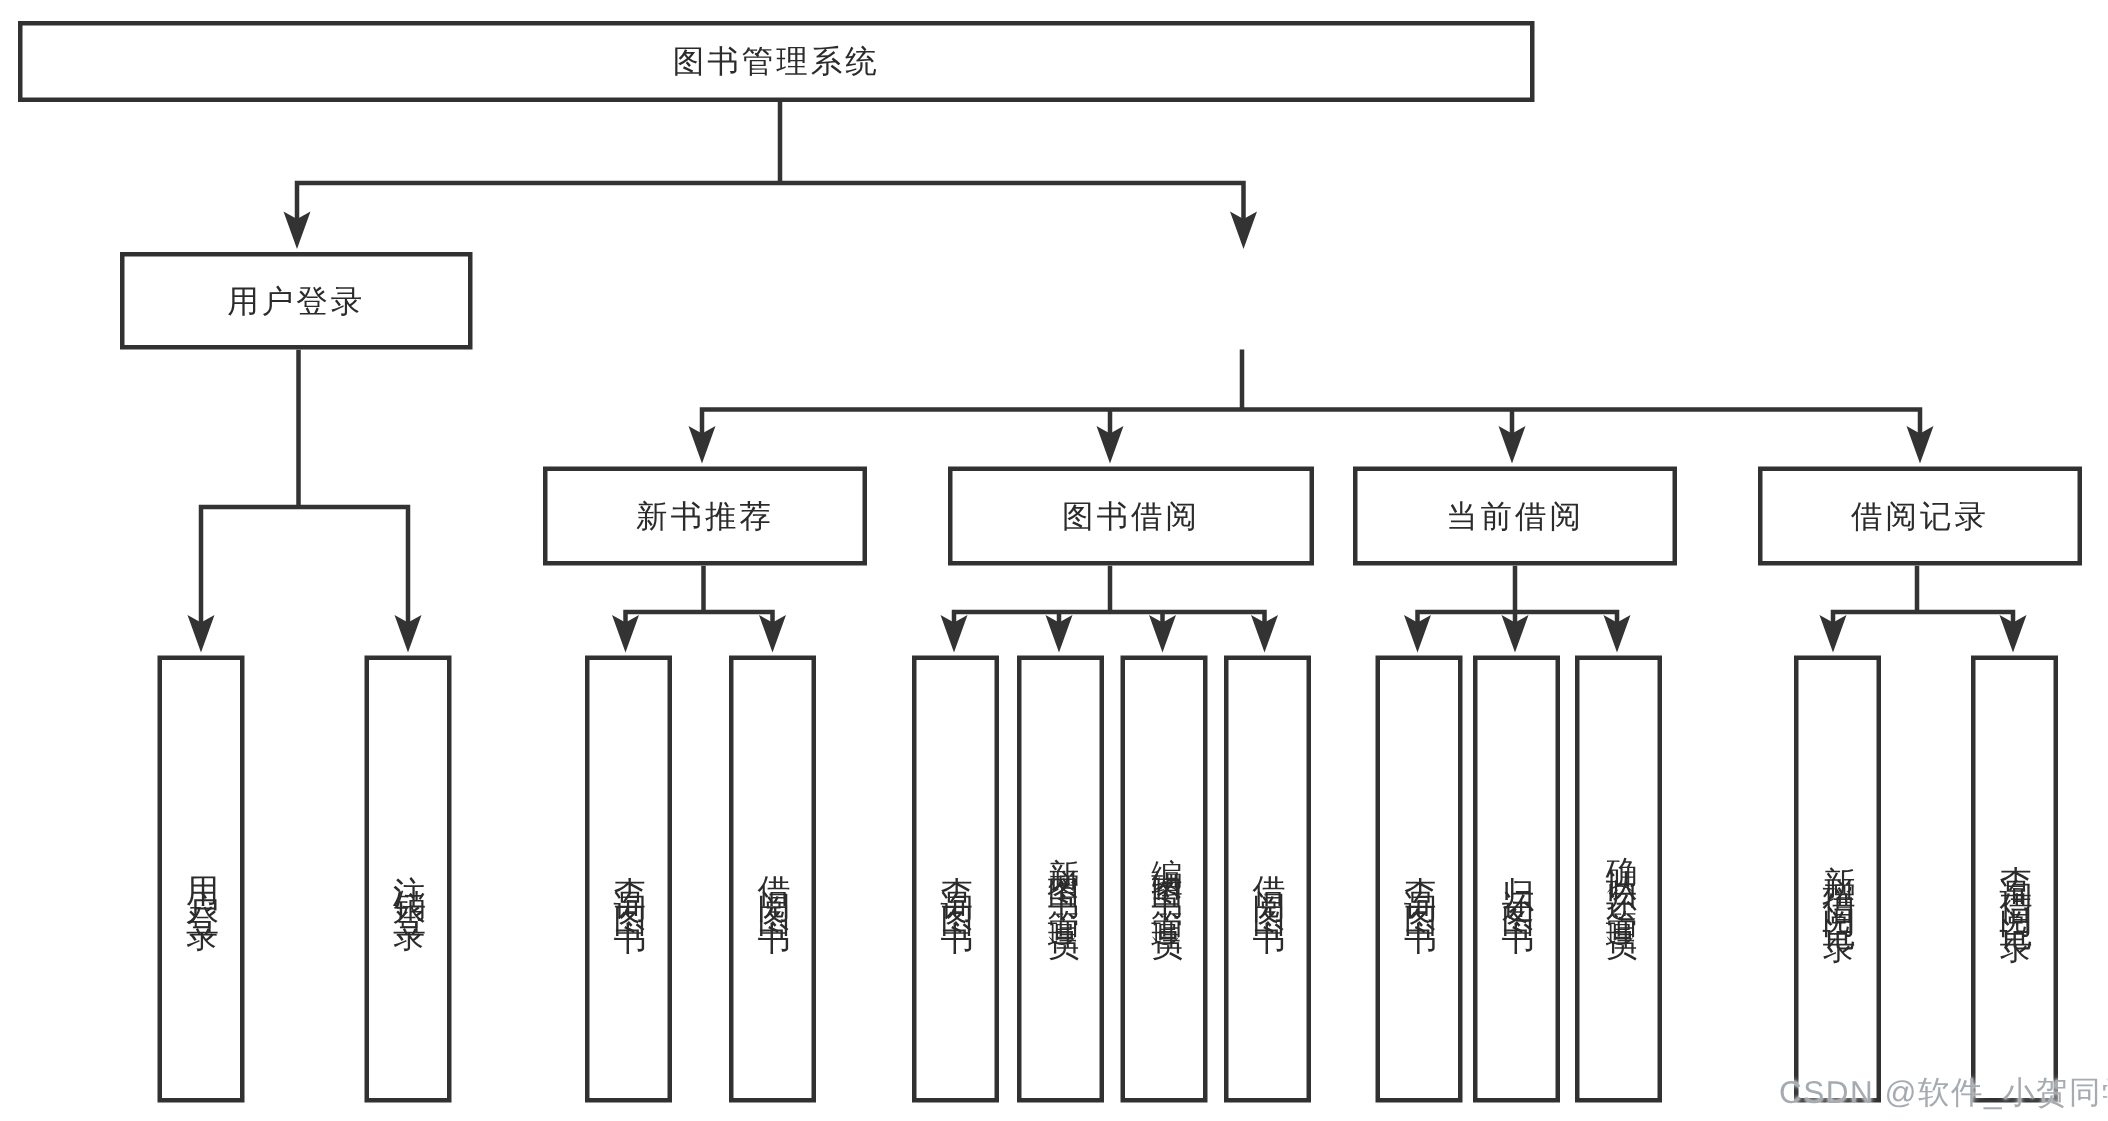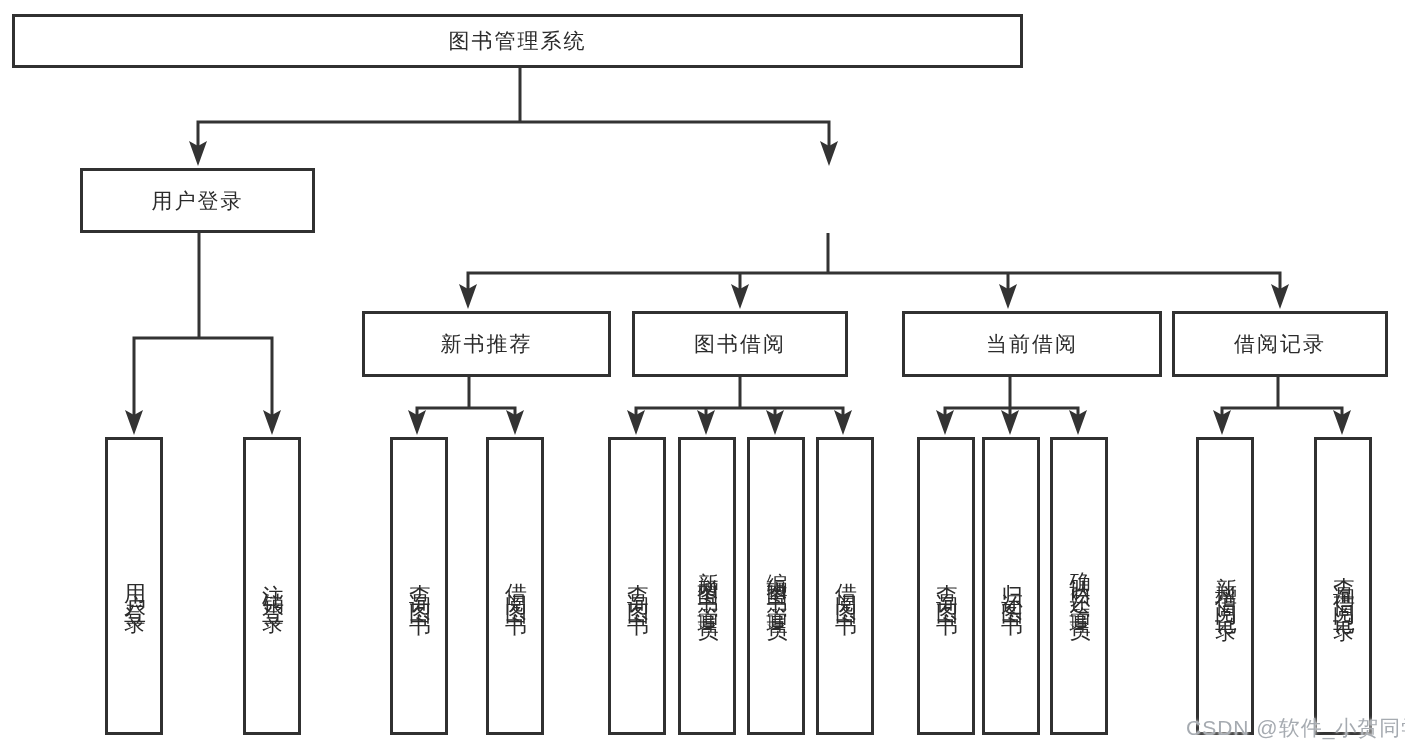--- a/index.html
+++ b/index.html
@@ -61,23 +61,23 @@
       <polygon points="1078,435 1069,410 1078,415 1087,410"></polygon>
       <polygon points="1222,435 1213,410 1222,415 1231,410"></polygon>
       <polygon points="1342,435 1333,410 1342,415 1351,410"></polygon>
     </g>
   </svg>
 
   <div class="box" style="left:12px;top:14px;width:1011px;height:54px;">图书管理系统</div>
 
   <div class="box" style="left:80px;top:168px;width:235px;height:65px;">用户登录</div>
 
-  <div class="box" style="left:362px;top:311px;width:249px;height:66px;">新书推荐</div>
-  <div class="box" style="left:632px;top:311px;width:216px;height:66px;">图书借阅</div>
-  <div class="box" style="left:902px;top:311px;width:260px;height:66px;">当前借阅</div>
+  <div class="box" style="left:362px;top:311px;width:216px;height:66px;">新书推荐</div>
+  <div class="box" style="left:632px;top:311px;width:244px;height:66px;">图书借阅</div>
+  <div class="box" style="left:902px;top:311px;width:216px;height:66px;">当前借阅</div>
   <div class="box" style="left:1172px;top:311px;width:216px;height:66px;">借阅记录</div>
 
   <div class="box leaf chars4" style="left:105px;">用户登录</div>
   <div class="box leaf chars4" style="left:243px;">注销登录</div>
 
   <div class="box leaf chars4" style="left:390px;">查询图书</div>
   <div class="box leaf chars4" style="left:486px;">借阅图书</div>
 
   <div class="box leaf chars4" style="left:608px;">查询图书</div>
   <div class="box leaf chars9" style="left:678px;">新增图书（管理员）</div>

